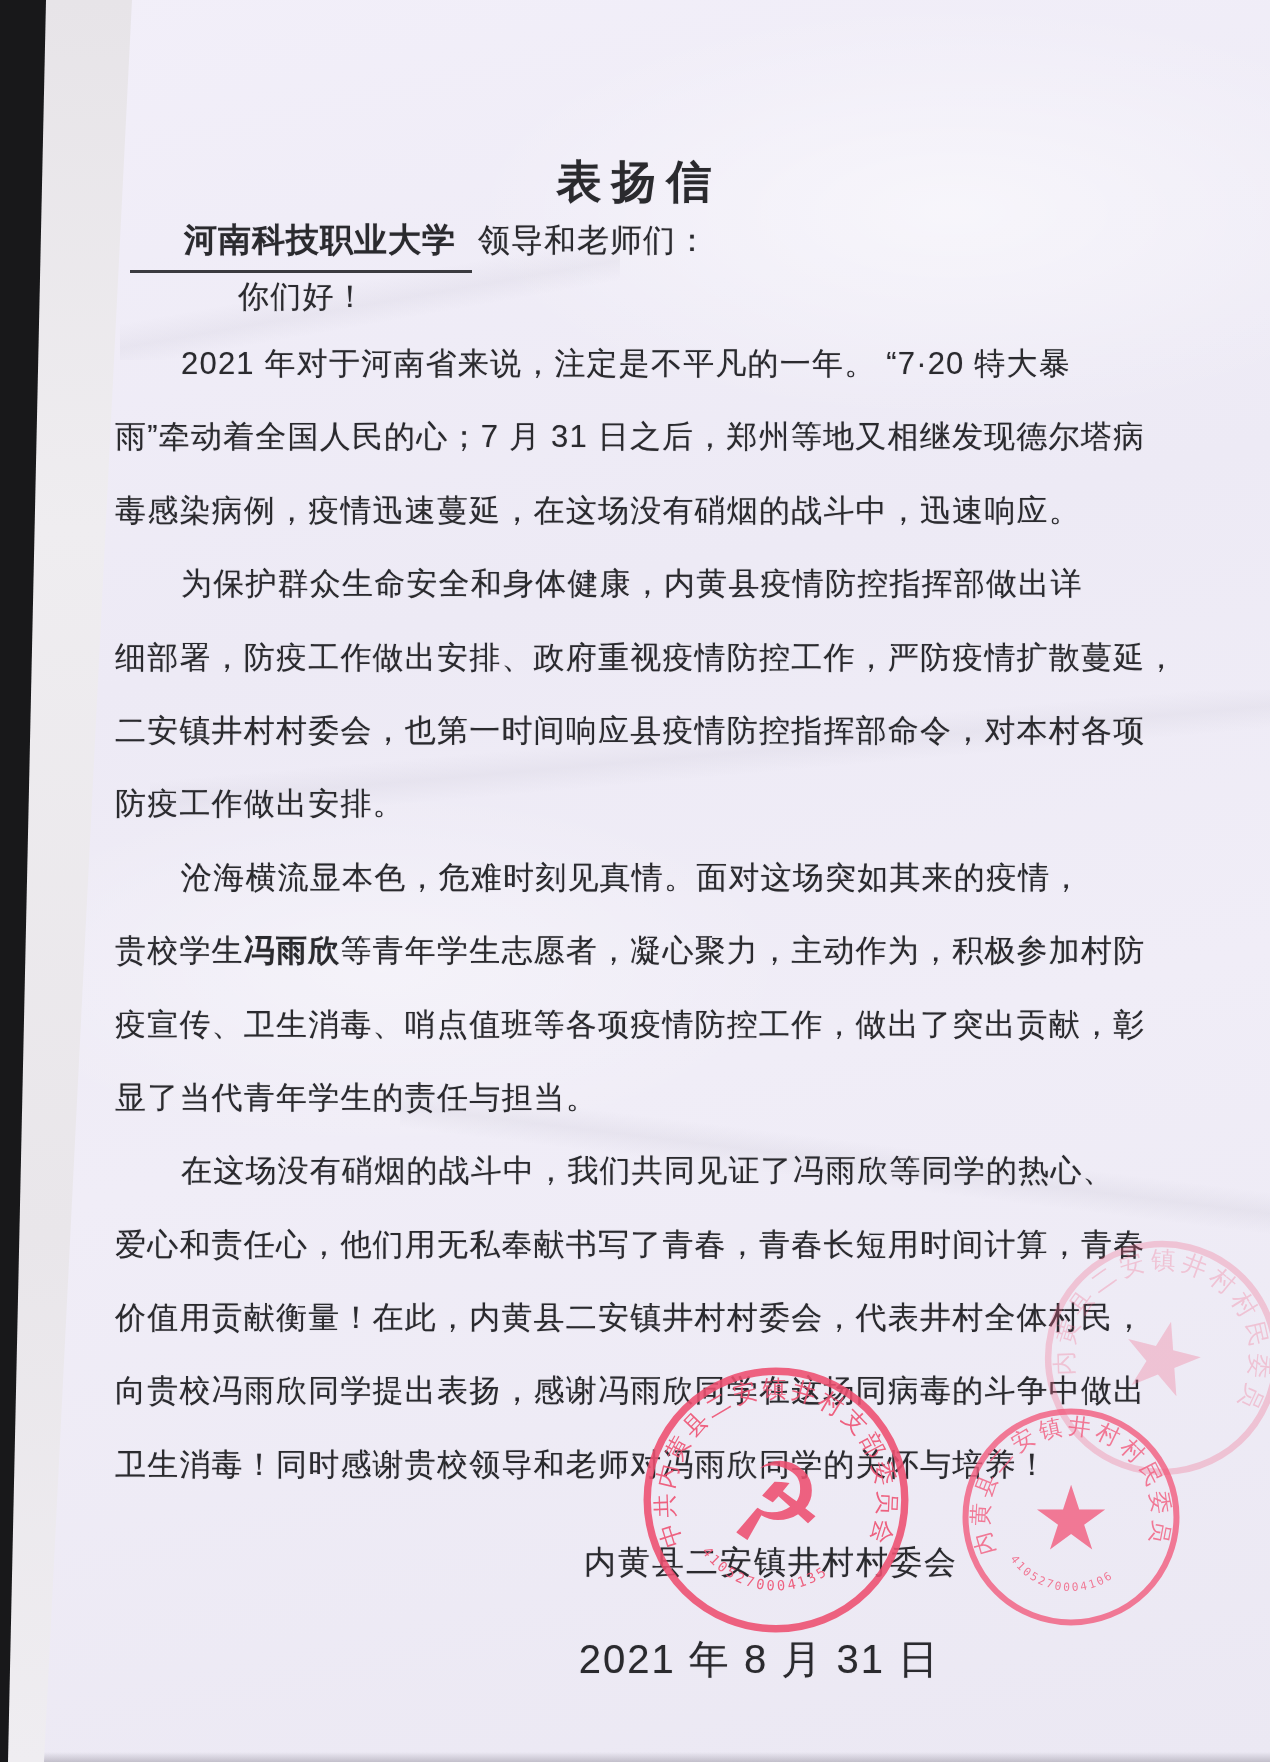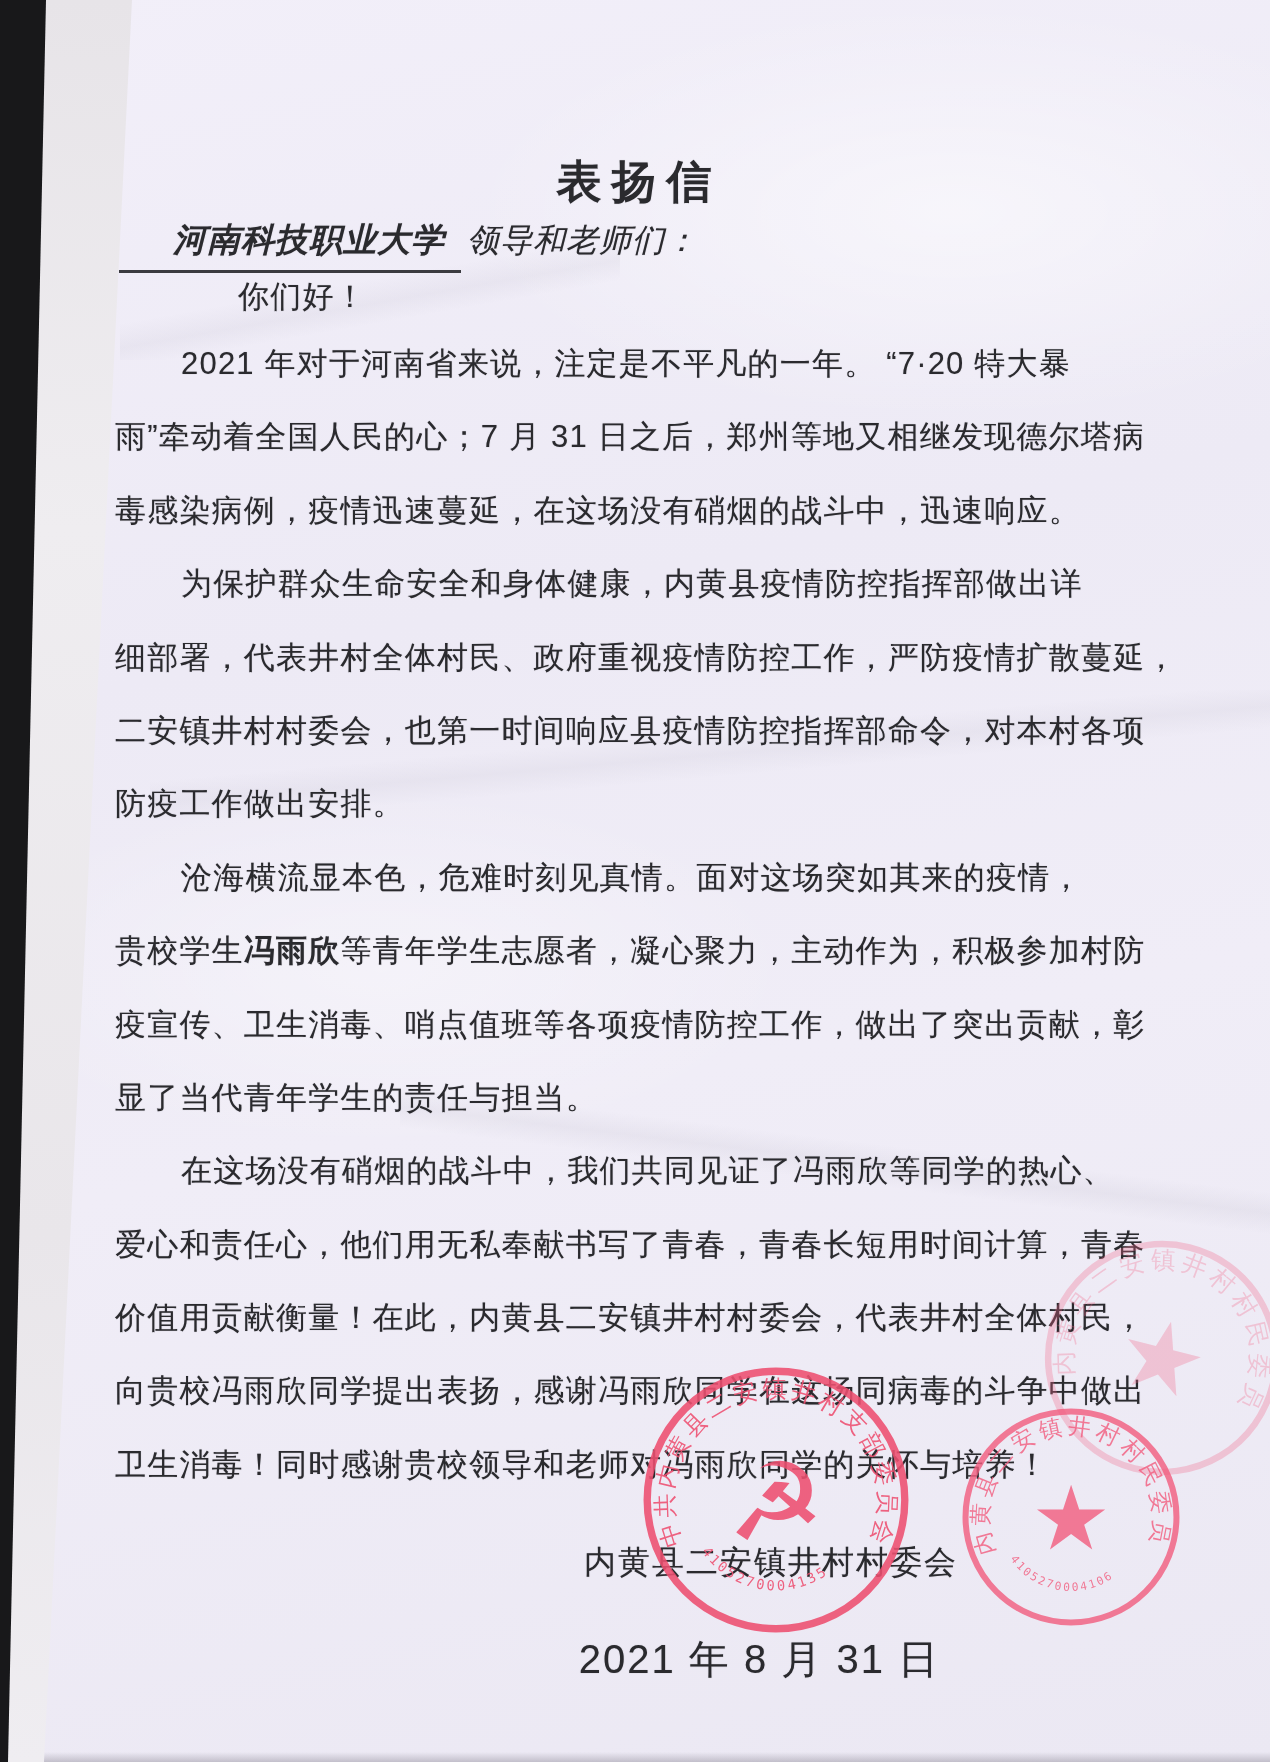--- a/index.html
+++ b/index.html
@@ -42,22 +42,22 @@
     background:linear-gradient(180deg,rgba(0,0,0,0),rgba(70,65,80,.25));
   }
 
   .ink{color:#2a2a2e;text-shadow:0 0 1px rgba(42,42,46,.35);}
 
   .title{
     position:absolute;left:4px;top:152px;width:1270px;
     text-align:center;font-size:45px;font-weight:bold;letter-spacing:10px;
   }
   .salutation{
-    position:absolute;left:119px;top:218px;height:52px;
-    font-size:32px;letter-spacing:1px;white-space:nowrap;font-style:italic;
+    position:absolute;left:130px;top:218px;height:52px;
+    font-size:32px;letter-spacing:1px;white-space:nowrap;
   }
   .school{
     display:inline-block;font-weight:bold;font-size:33px;
     padding:0 16px 7px 54px;
     border-bottom:3px solid #3b3b40;
   }
   .salutation .suffix{display:inline-block;margin-left:6px;}
 
   .greeting{
     position:absolute;left:238px;top:276px;
@@ -110,21 +110,21 @@
     <span class="school">河南科技职业大学</span><span class="suffix">领导和老师们：</span>
   </div>
 
   <div class="greeting ink">你们好！</div>
 
   <div class="bodytext">
     <div class="bline ink indent">2021 年对于河南省来说，注定是不平凡的一年。 “7·20 特大暴</div>
     <div class="bline ink">雨”牵动着全国人民的心；7 月 31 日之后，郑州等地又相继发现德尔塔病</div>
     <div class="bline ink">毒感染病例，疫情迅速蔓延，在这场没有硝烟的战斗中，迅速响应。</div>
     <div class="bline ink indent">为保护群众生命安全和身体健康，内黄县疫情防控指挥部做出详</div>
-    <div class="bline ink">细部署，代表井村全体村民、政府重视疫情防控工作，严防疫情扩散蔓延，</div>
+    <div class="bline ink">细部署，防疫工作做出安排、政府重视疫情防控工作，严防疫情扩散蔓延，</div>
     <div class="bline ink">二安镇井村村委会，也第一时间响应县疫情防控指挥部命令，对本村各项</div>
     <div class="bline ink">防疫工作做出安排。</div>
     <div class="bline ink indent">沧海横流显本色，危难时刻见真情。面对这场突如其来的疫情，</div>
     <div class="bline ink">
       <span>贵校学生</span><span class="bold-name">冯雨欣</span><span>等青年学生志愿者，凝心聚力，主动作为，积极参加村防</span>
     </div>
     <div class="bline ink">疫宣传、卫生消毒、哨点值班等各项疫情防控工作，做出了突出贡献，彰</div>
     <div class="bline ink">显了当代青年学生的责任与担当。</div>
     <div class="bline ink indent">在这场没有硝烟的战斗中，我们共同见证了冯雨欣等同学的热心、</div>
     <div class="bline ink">爱心和责任心，他们用无私奉献书写了青春，青春长短用时间计算，青春</div>

